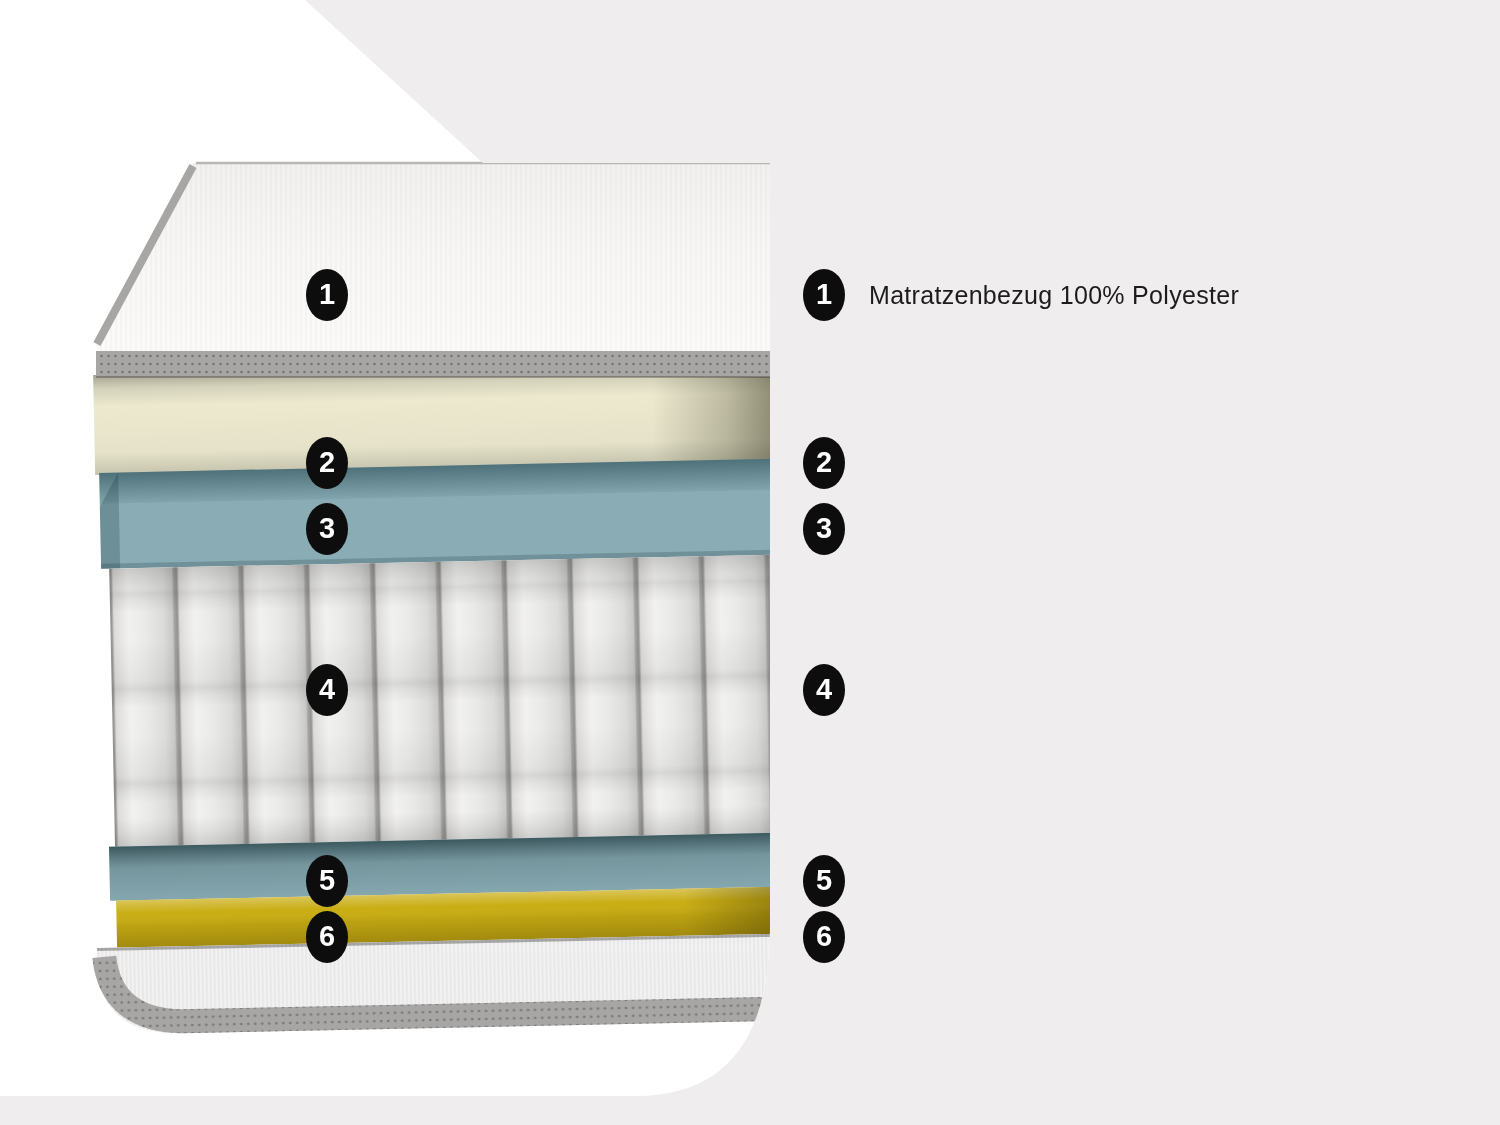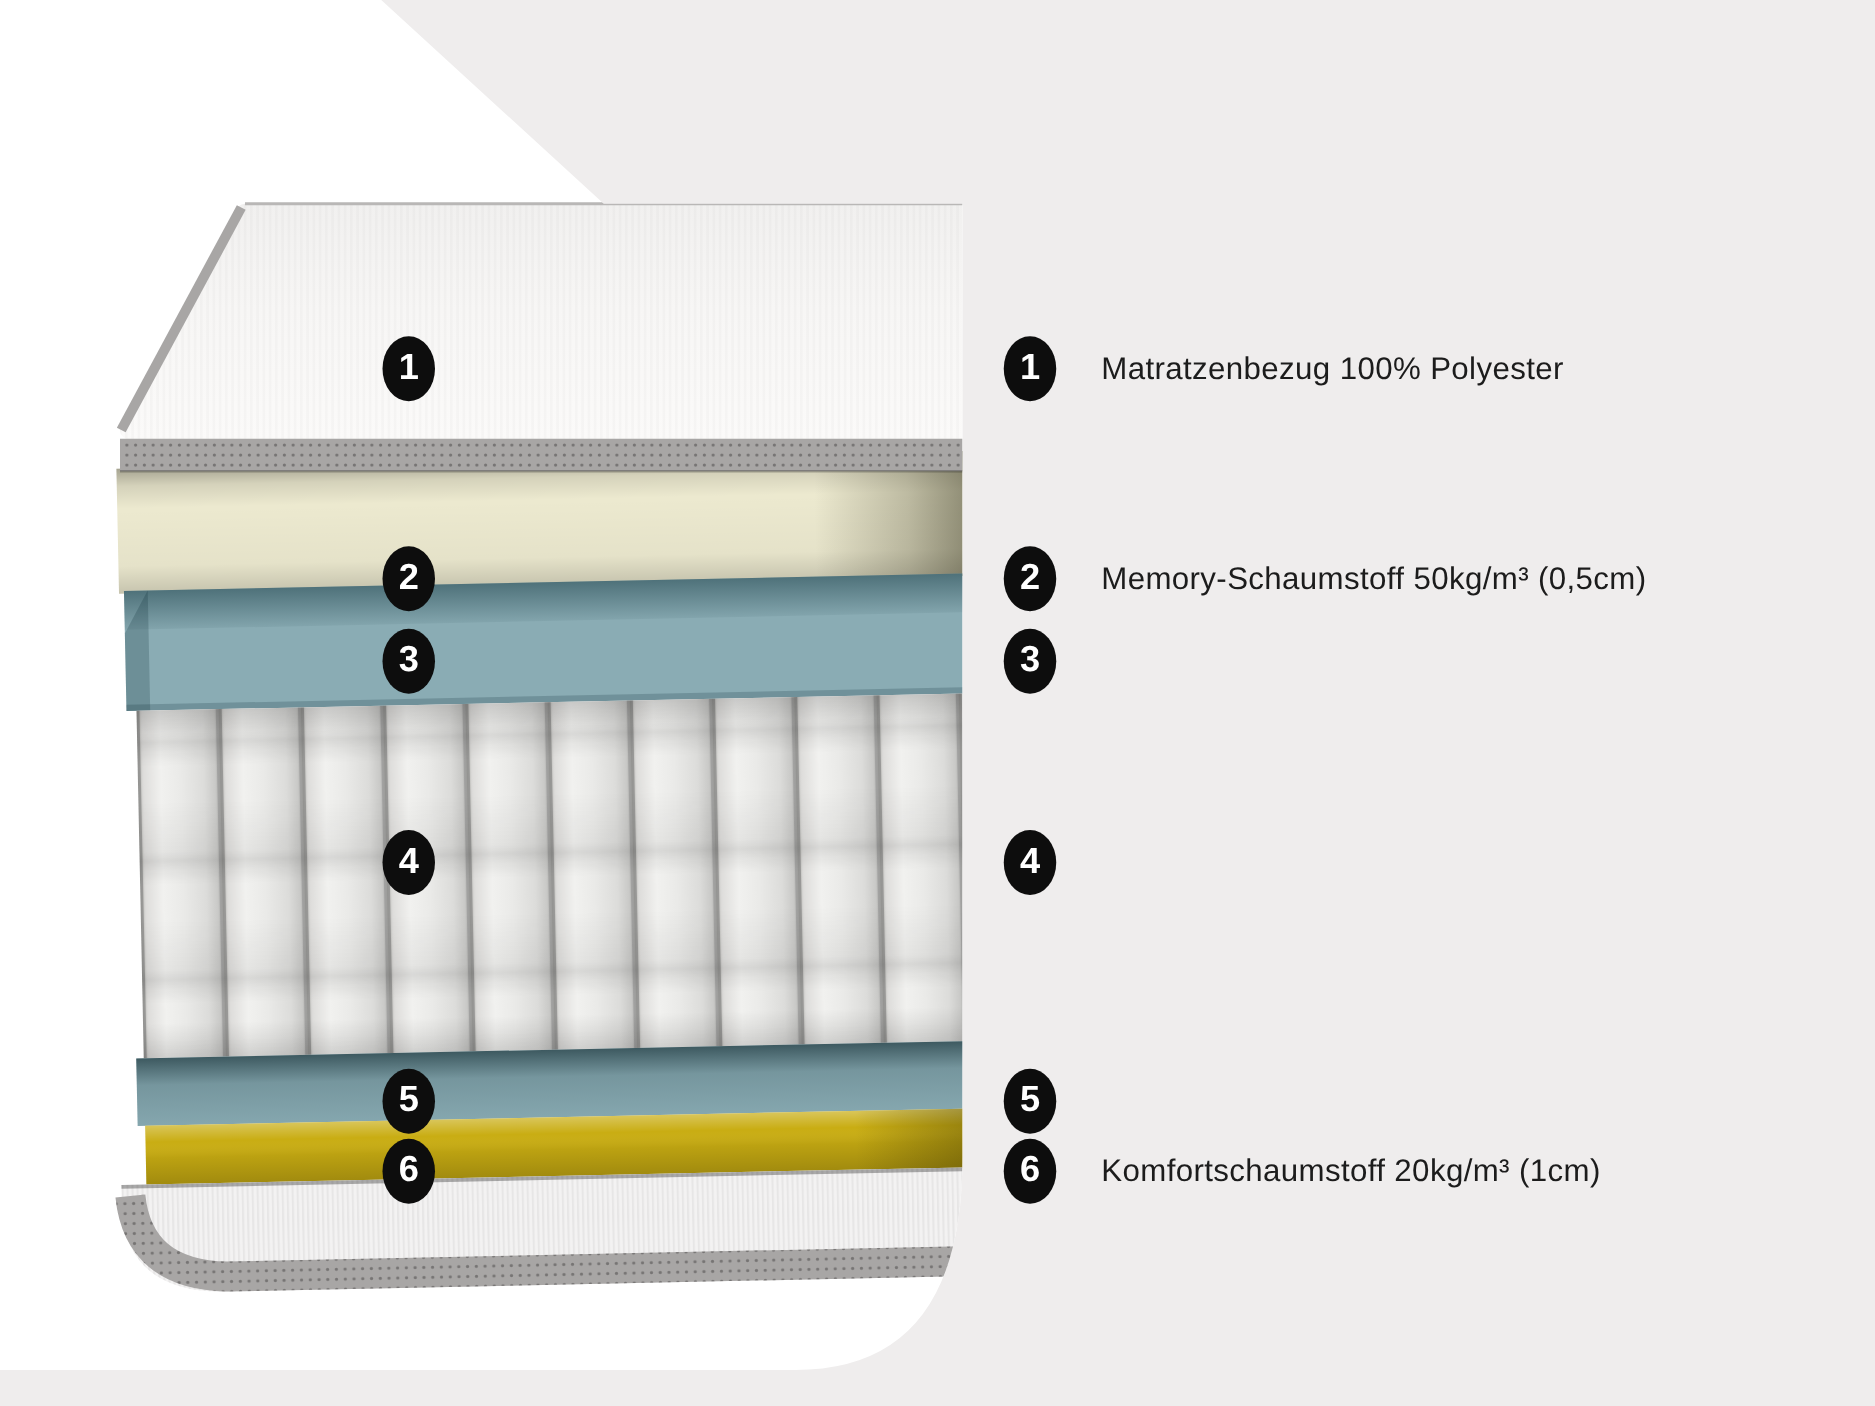--- a/index.html
+++ b/index.html
@@ -20,21 +20,21 @@
     color:#ffffff;font-size:29px;font-weight:600;line-height:1;
     transform:translateY(-1px);
   }
 
   
   .legend-row{
     position:absolute;display:flex;align-items:center;height:52px;
   }
   .legend-row .marker{position:static;flex:0 0 42px;}
   .legend-row .legend-label{
-    margin-left:36px;font-size:25px;font-weight:500;color:#1c1c1c;
+    margin-left:24px;font-size:25px;font-weight:500;color:#1c1c1c;
     letter-spacing:0.3px;white-space:nowrap;
   }
 </style>
 </head>
 <body>
 
 <div class="stage">
 
   <svg width="1500" height="1125" viewBox="0 0 1500 1125">
     <defs>
@@ -215,38 +215,36 @@
     <div class="legend-row" style="left:803px;top:269px;">
       <div class="marker">
         <span>1</span>
       </div>
       <span class="legend-label">Matratzenbezug 100% Polyester</span>
     </div>
     <div class="legend-row" style="left:803px;top:437px;">
       <div class="marker">
         <span>2</span>
       </div>
-      <span class="legend-label">Memory-Schaumstoff 50kg/m³ (0,5cm)</span>
     </div>
     <div class="legend-row" style="left:803px;top:503px;">
       <div class="marker">
         <span>3</span>
       </div>
     </div>
     <div class="legend-row" style="left:803px;top:664px;">
       <div class="marker">
         <span>4</span>
       </div>
     </div>
     <div class="legend-row" style="left:803px;top:855px;">
       <div class="marker">
         <span>5</span>
       </div>
     </div>
     <div class="legend-row" style="left:803px;top:911px;">
       <div class="marker">
         <span>6</span>
       </div>
-      <span class="legend-label">Komfortschaumstoff 20kg/m³ (1cm)</span>
     </div>
   </div>
 
 </div>
 
 </body></html>

